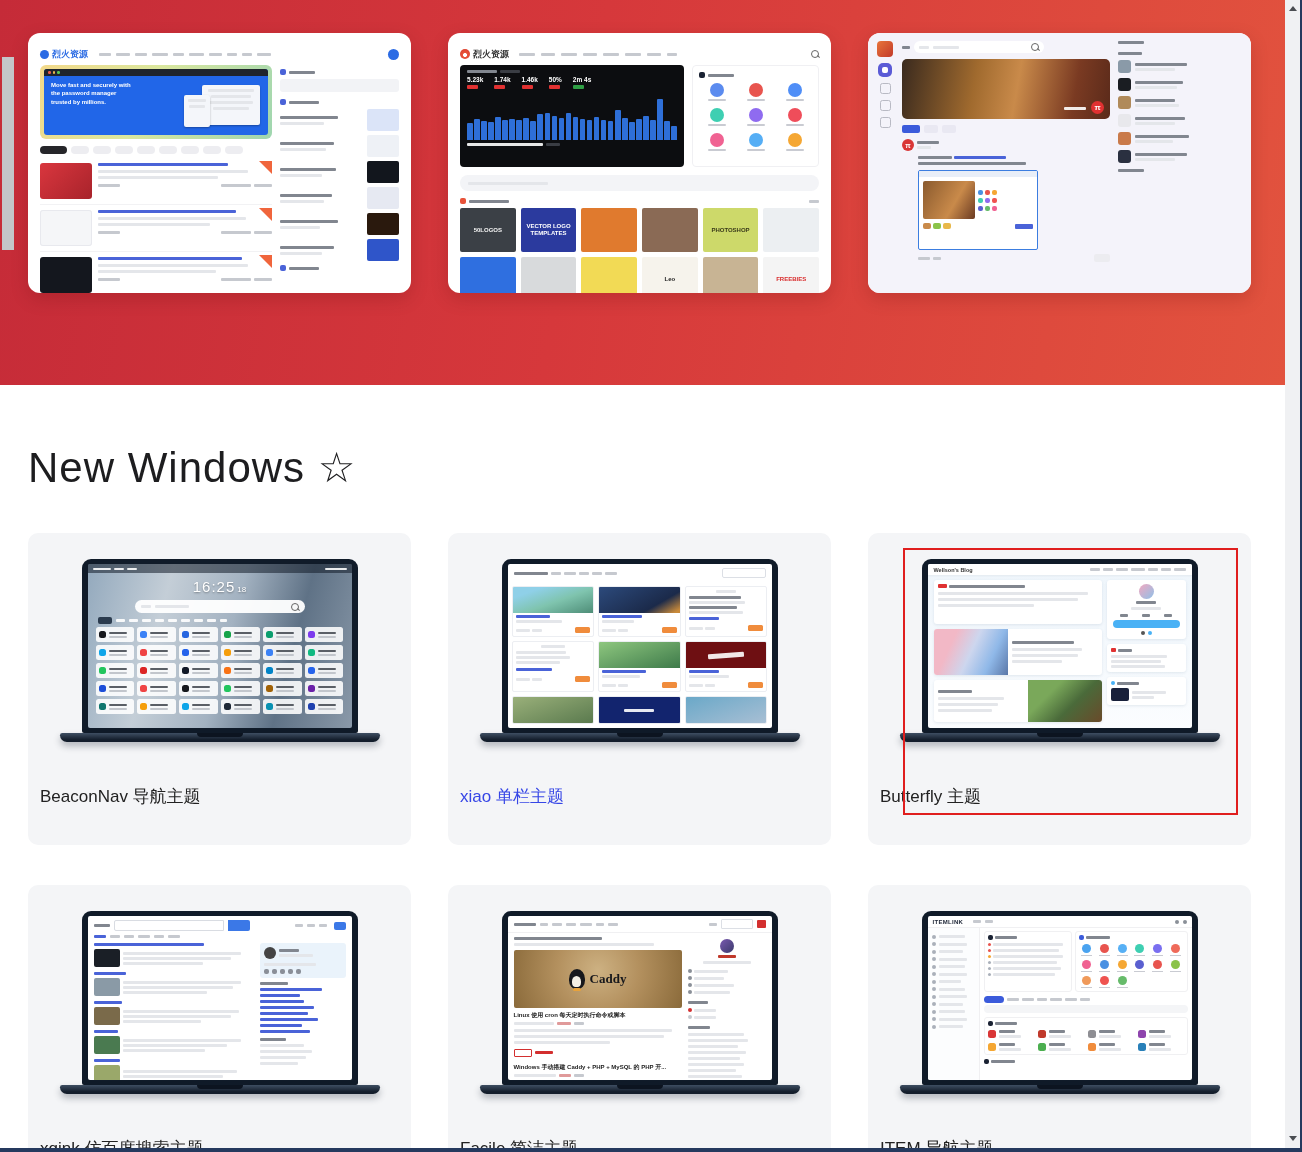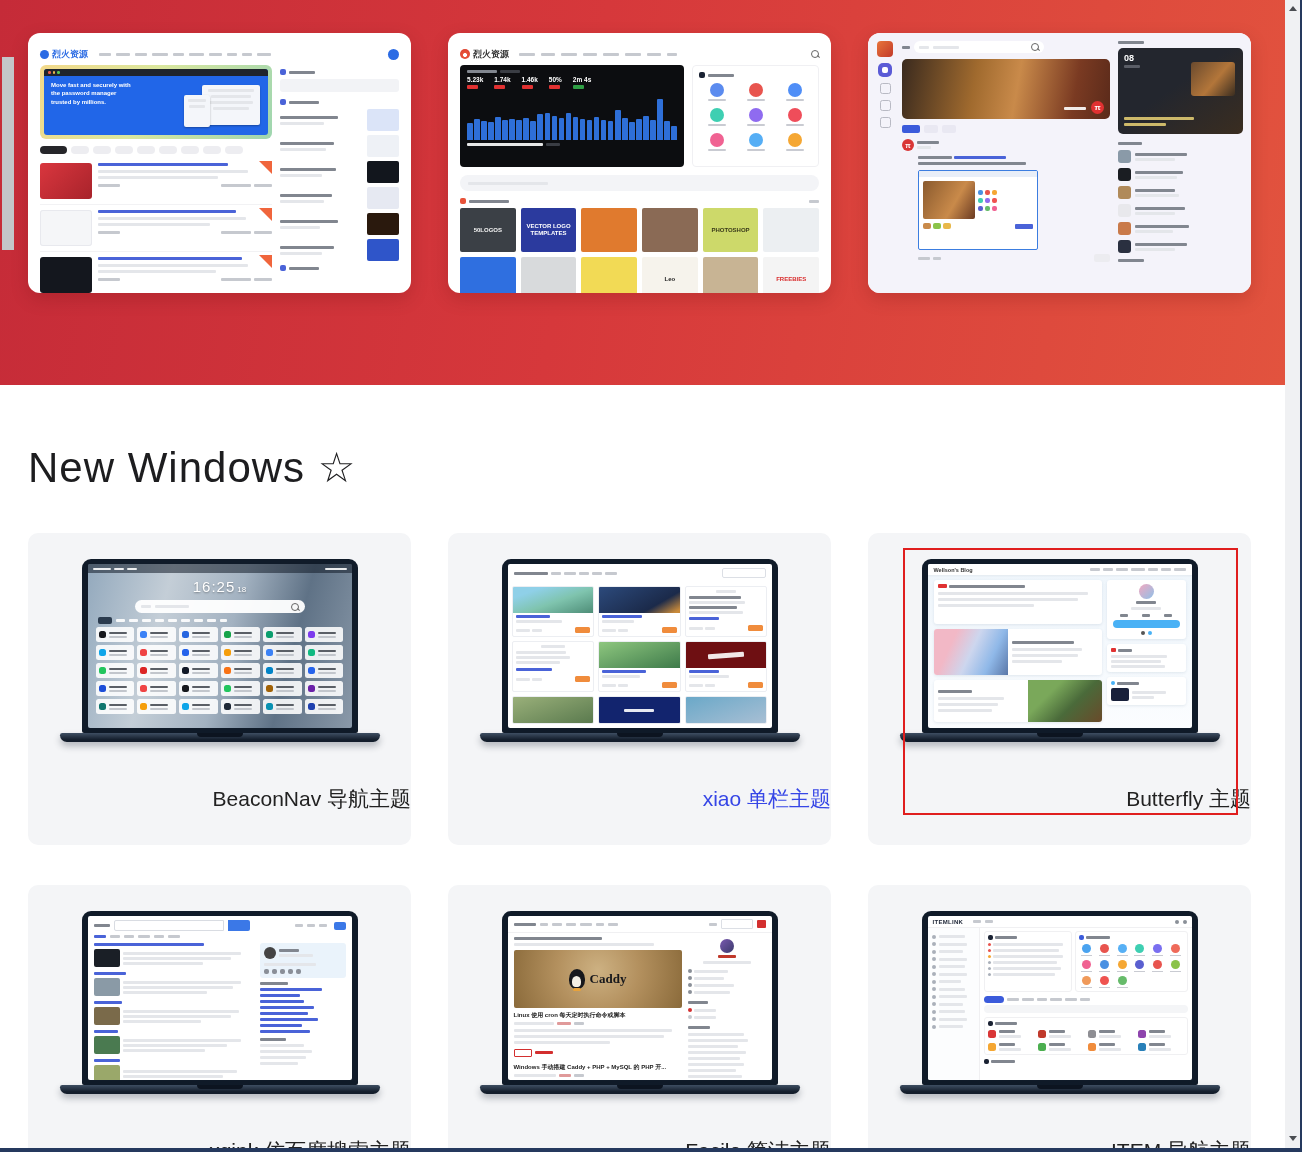--- a/index.html
+++ b/index.html
@@ -98,21 +98,21 @@
   .grid-row{position:absolute;left:28px;display:flex;gap:37px}
   .tcard{width:383px;height:312px;background:#f4f5f7;border-radius:10px;position:relative}
   .laptop{position:absolute;left:50%;transform:translateX(-50%);top:26px;width:320px}
   .screen{width:276px;margin:0 auto;height:174px;background:#101b29;border-radius:9px 9px 2px 2px;
           padding:5px 6px;box-sizing:border-box}
   .screen-inner{width:100%;height:100%;border-radius:2px;overflow:hidden;background:#fff;position:relative}
   .base{width:320px;height:9px;background:linear-gradient(180deg,#3e4e62,#141e2c 75%);border-radius:3px 3px 9px 9px;
         position:relative;box-shadow:0 4px 7px rgba(20,30,45,.3)}
   .base::after{content:"";position:absolute;left:50%;transform:translateX(-50%);top:0;width:46px;height:3.5px;
                background:#0c1420;border-radius:0 0 4px 4px}
-  .ttitle{position:absolute;left:12px;right:0;top:252px;text-align:right;font-size:21px;color:#222}
+  .ttitle{position:absolute;left:12px;right:0;top:252px;text-align:left;font-size:17px;color:#222}
   .ttitle a{text-decoration:none;color:inherit}
   .hl{position:absolute;left:35px;top:15px;width:335px;height:267px;border:2px solid #e01e1e;z-index:5;box-sizing:border-box}
   
   .s-beacon{background:linear-gradient(105deg,#93a9bd 0%,#c4ced7 28%,#a3b2c1 52%,#5f7286 74%,#8a99a9 100%)}
   .bn-top{height:9px;background:rgba(18,28,40,.55);display:flex;align-items:center;gap:3px;padding:0 5px}
   .bn-clock{text-align:center;color:#fff;margin-top:5px;text-shadow:0 1px 2px rgba(0,0,0,.35)}
   .bn-clock .hm{font-size:15px;font-weight:300;letter-spacing:1px}
   .bn-clock .ss{font-size:8px;margin-left:2px}
   .bn-search{width:170px;height:13px;background:rgba(255,255,255,.95);border-radius:7px;margin:4px auto;
              display:flex;align-items:center;gap:4px;padding:0 6px;box-sizing:border-box}
@@ -558,27 +558,20 @@
             </div>
             <div class="fr g3" style="margin-left:16px">
               <span class="b" style="width:12px"></span>
                 <span class="b" style="width:8px"></span>
               <span style="margin-left:auto;width:16px;height:8px;background:#ececf0;border-radius:2px"></span>
             </div>
           </div>
         </div>
         <div class="m3-right">
           <div class="b bd" style="width:26px"></div>
-          <div class="m3-daily">
-            <div class="num">08</div>
-            <div class="b" style="width:16px;background:#5a5d66;margin-top:2px"></div>
-            <div style="position:absolute;right:8px;top:14px;width:44px;height:34px;border-radius:3px;background:linear-gradient(130deg,#6a4a2e,#b3763a 55%,#3a2d20)"></div>
-            <div class="b" style="width:70px;background:#cdb96a;position:absolute;left:6px;bottom:14px"></div>
-            <div class="b" style="width:42px;background:#cdb96a;position:absolute;left:6px;bottom:8px"></div>
-          </div>
           <div class="b bd" style="width:24px;margin-top:8px"></div>
           <div class="m3-hot">
               <div class="ht" style="background:#8a9aa8"></div>
               <div>
                 <div class="b bd" style="width:52px"></div>
                 <div class="b bl" style="width:40px;margin-top:2px"></div>
               </div>
             </div>
           <div class="m3-hot">
               <div class="ht" style="background:#1a1d22"></div>

